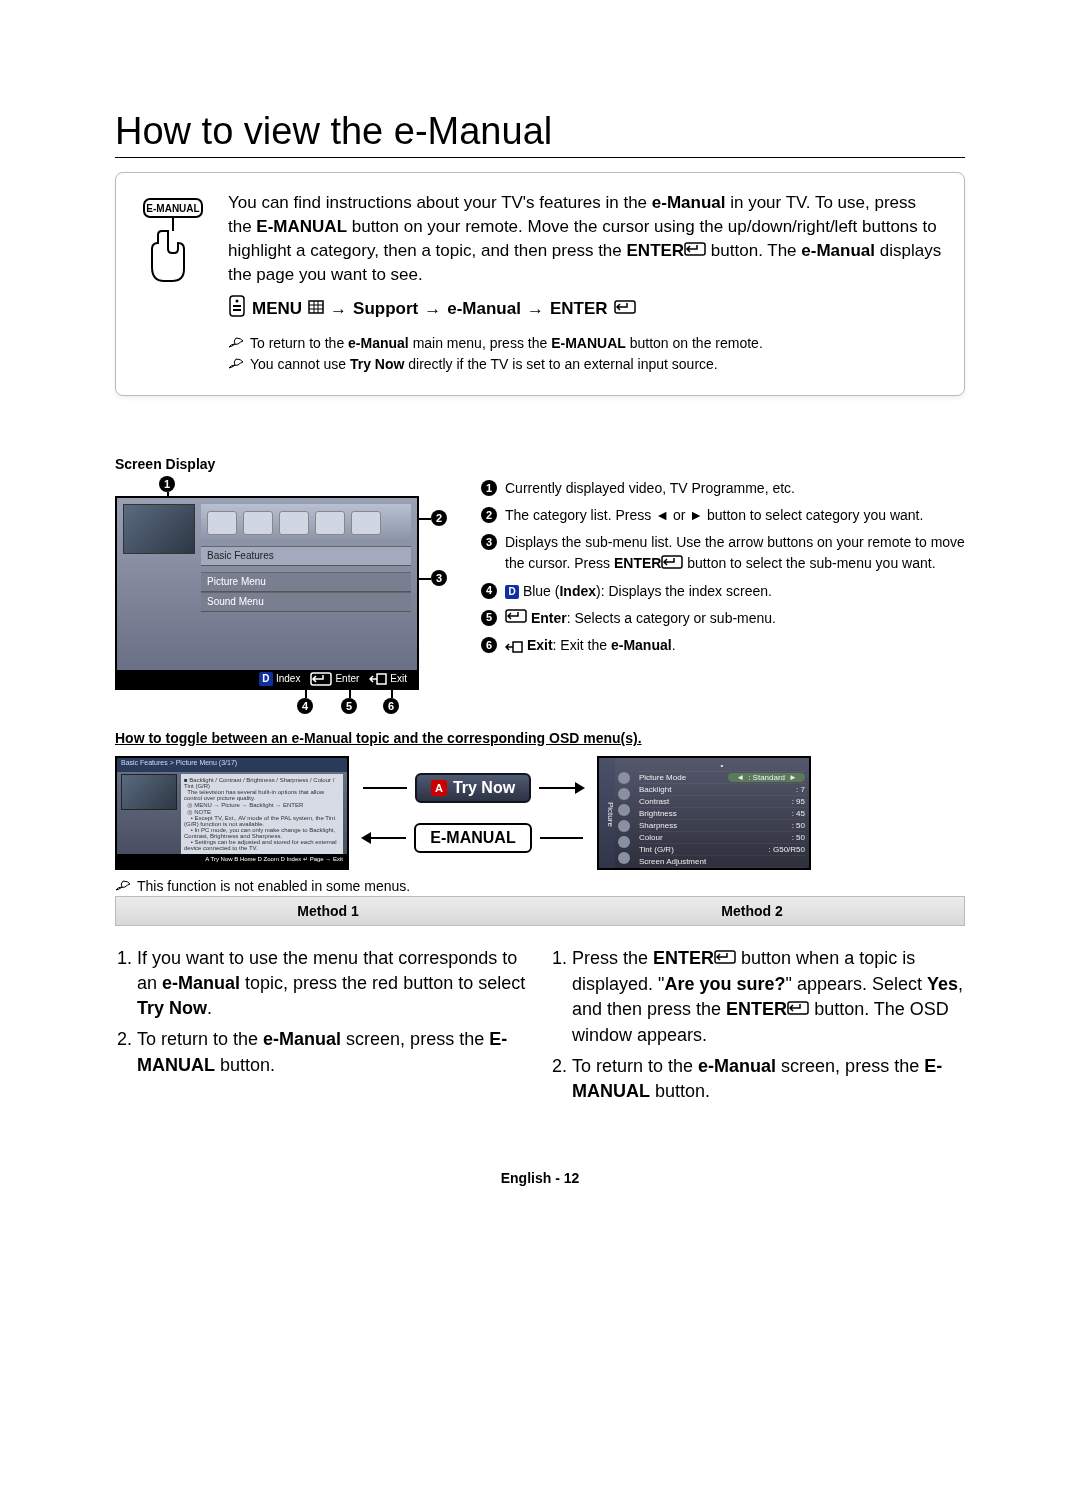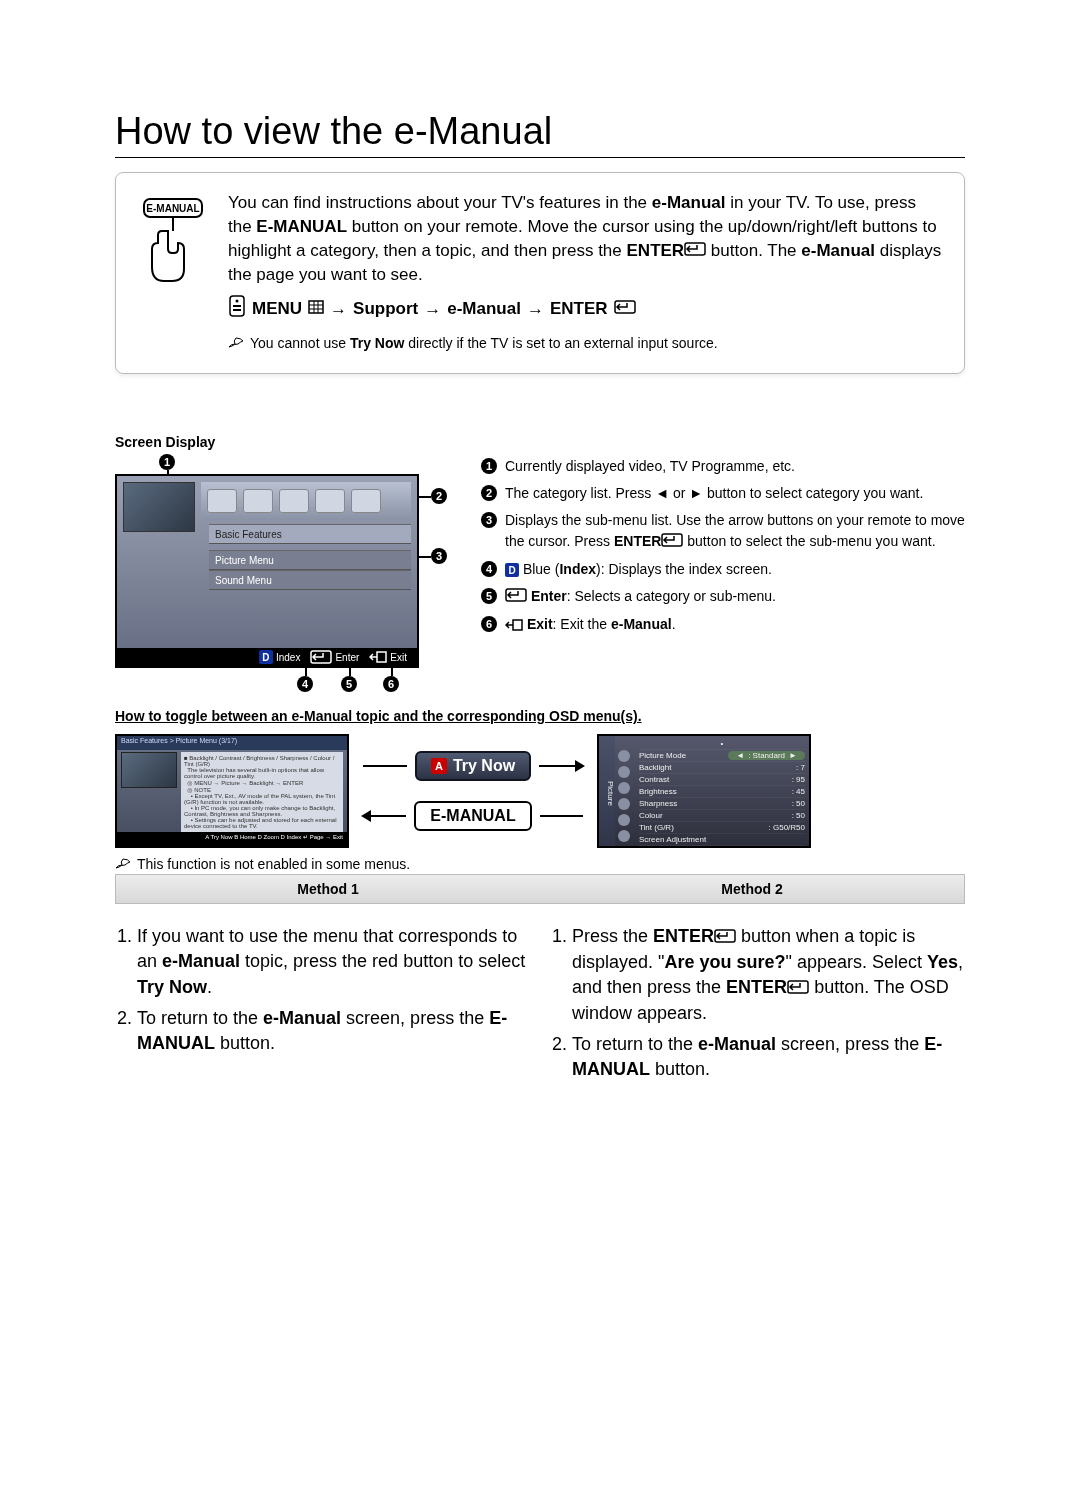--- a/index.html
+++ b/index.html
@@ -71,21 +71,21 @@
     position:absolute; left:84px; top:6px; right:6px; height:38px;
     display:flex; gap:6px; align-items:center;
     background: linear-gradient(#b8c0d2,#8a92a6);
     padding:0 6px;
   }
   .tv-categories .cat {
     width:28px; height:22px; background:#d0d6e2; border-radius:3px;
     border:1px solid #888;
   }
   .tv-tab {
-    position:absolute; left:92px; right:6px; height:18px;
+    position:absolute; left:84px; right:6px; height:18px;
     background:#797f91; color:#fff; font-size:10px;
     display:flex; align-items:center; padding:0 6px;
     border-top:1px solid #666; border-bottom:1px solid #555;
   }
   .tv-tab.light { background:#a3aabd; color:#222; }
   .tv-footer {
     position:absolute; left:0; right:0; bottom:0; height:18px;
     background:#000; color:#fff; font-size:10px;
     display:flex; justify-content:flex-end; align-items:center; gap:10px;
     padding:0 10px;
@@ -207,20 +207,26 @@
         <span>ENTER</span>
         <span class="enter-icon"><svg viewBox="0 0 22 14">
               <rect x="1" y="1" width="20" height="12" rx="2" fill="none" stroke="#000" stroke-width="1.5"></rect>
               <path d="M6 10 l-3 -3 l3 -3 M3 7 h10 v-4" fill="none" stroke="#000" stroke-width="1.5"></path>
             </svg></span>
       </div>
       <div class="note-line">
         <span class="pen"><svg viewBox="0 0 16 12">
               <path d="M1 11 q2 -3 6 -3 q-2 -3 1 -6 q5 0 7 3 q-3 1 -5 3 q-4 0 -6 2 z" fill="none" stroke="#000" stroke-width="1"></path>
             </svg></span>
+        <span><span>To return to the </span><span class="bold">e-Manual</span><span> main menu, press the </span><span class="bold">E-MANUAL</span><span> button on the remote.</span></span>
+      </div>
+      <div class="note-line">
+        <span class="pen"><svg viewBox="0 0 16 12">
+              <path d="M1 11 q2 -3 6 -3 q-2 -3 1 -6 q5 0 7 3 q-3 1 -5 3 q-4 0 -6 2 z" fill="none" stroke="#000" stroke-width="1"></path>
+            </svg></span>
         <span><span>You cannot use </span><span class="bold">Try Now</span><span> directly if the TV is set to an external input source.</span></span>
       </div>
     </div>
   </div>
 
   <div class="section-label">Screen Display</div>
 
   <div class="screen-row">
     <div class="screen-display">
 
@@ -416,14 +422,15 @@
                 <path d="M6 10 l-3 -3 l3 -3 M3 7 h10 v-4" fill="none" stroke="#000" stroke-width="1.5"></path>
               </svg></span><span> button when a topic is displayed. "</span><span class="bold">Are you sure?</span><span>" appears. Select </span><span class="bold">Yes</span><span>, and then press the </span><span class="bold">ENTER</span><span class="enter-icon"><svg viewBox="0 0 22 14">
                 <rect x="1" y="1" width="20" height="12" rx="2" fill="none" stroke="#000" stroke-width="1.5"></rect>
                 <path d="M6 10 l-3 -3 l3 -3 M3 7 h10 v-4" fill="none" stroke="#000" stroke-width="1.5"></path>
               </svg></span><span> button. The OSD window appears.</span></li>
         <li><span>To return to the </span><span class="bold">e-Manual</span><span> screen, press the </span><span class="bold">E-MANUAL</span><span> button.</span></li>
       </ol>
     </div>
   </div>
 
+  <div class="footer">English - 12</div>
 
 </div>
 
 </body></html>

